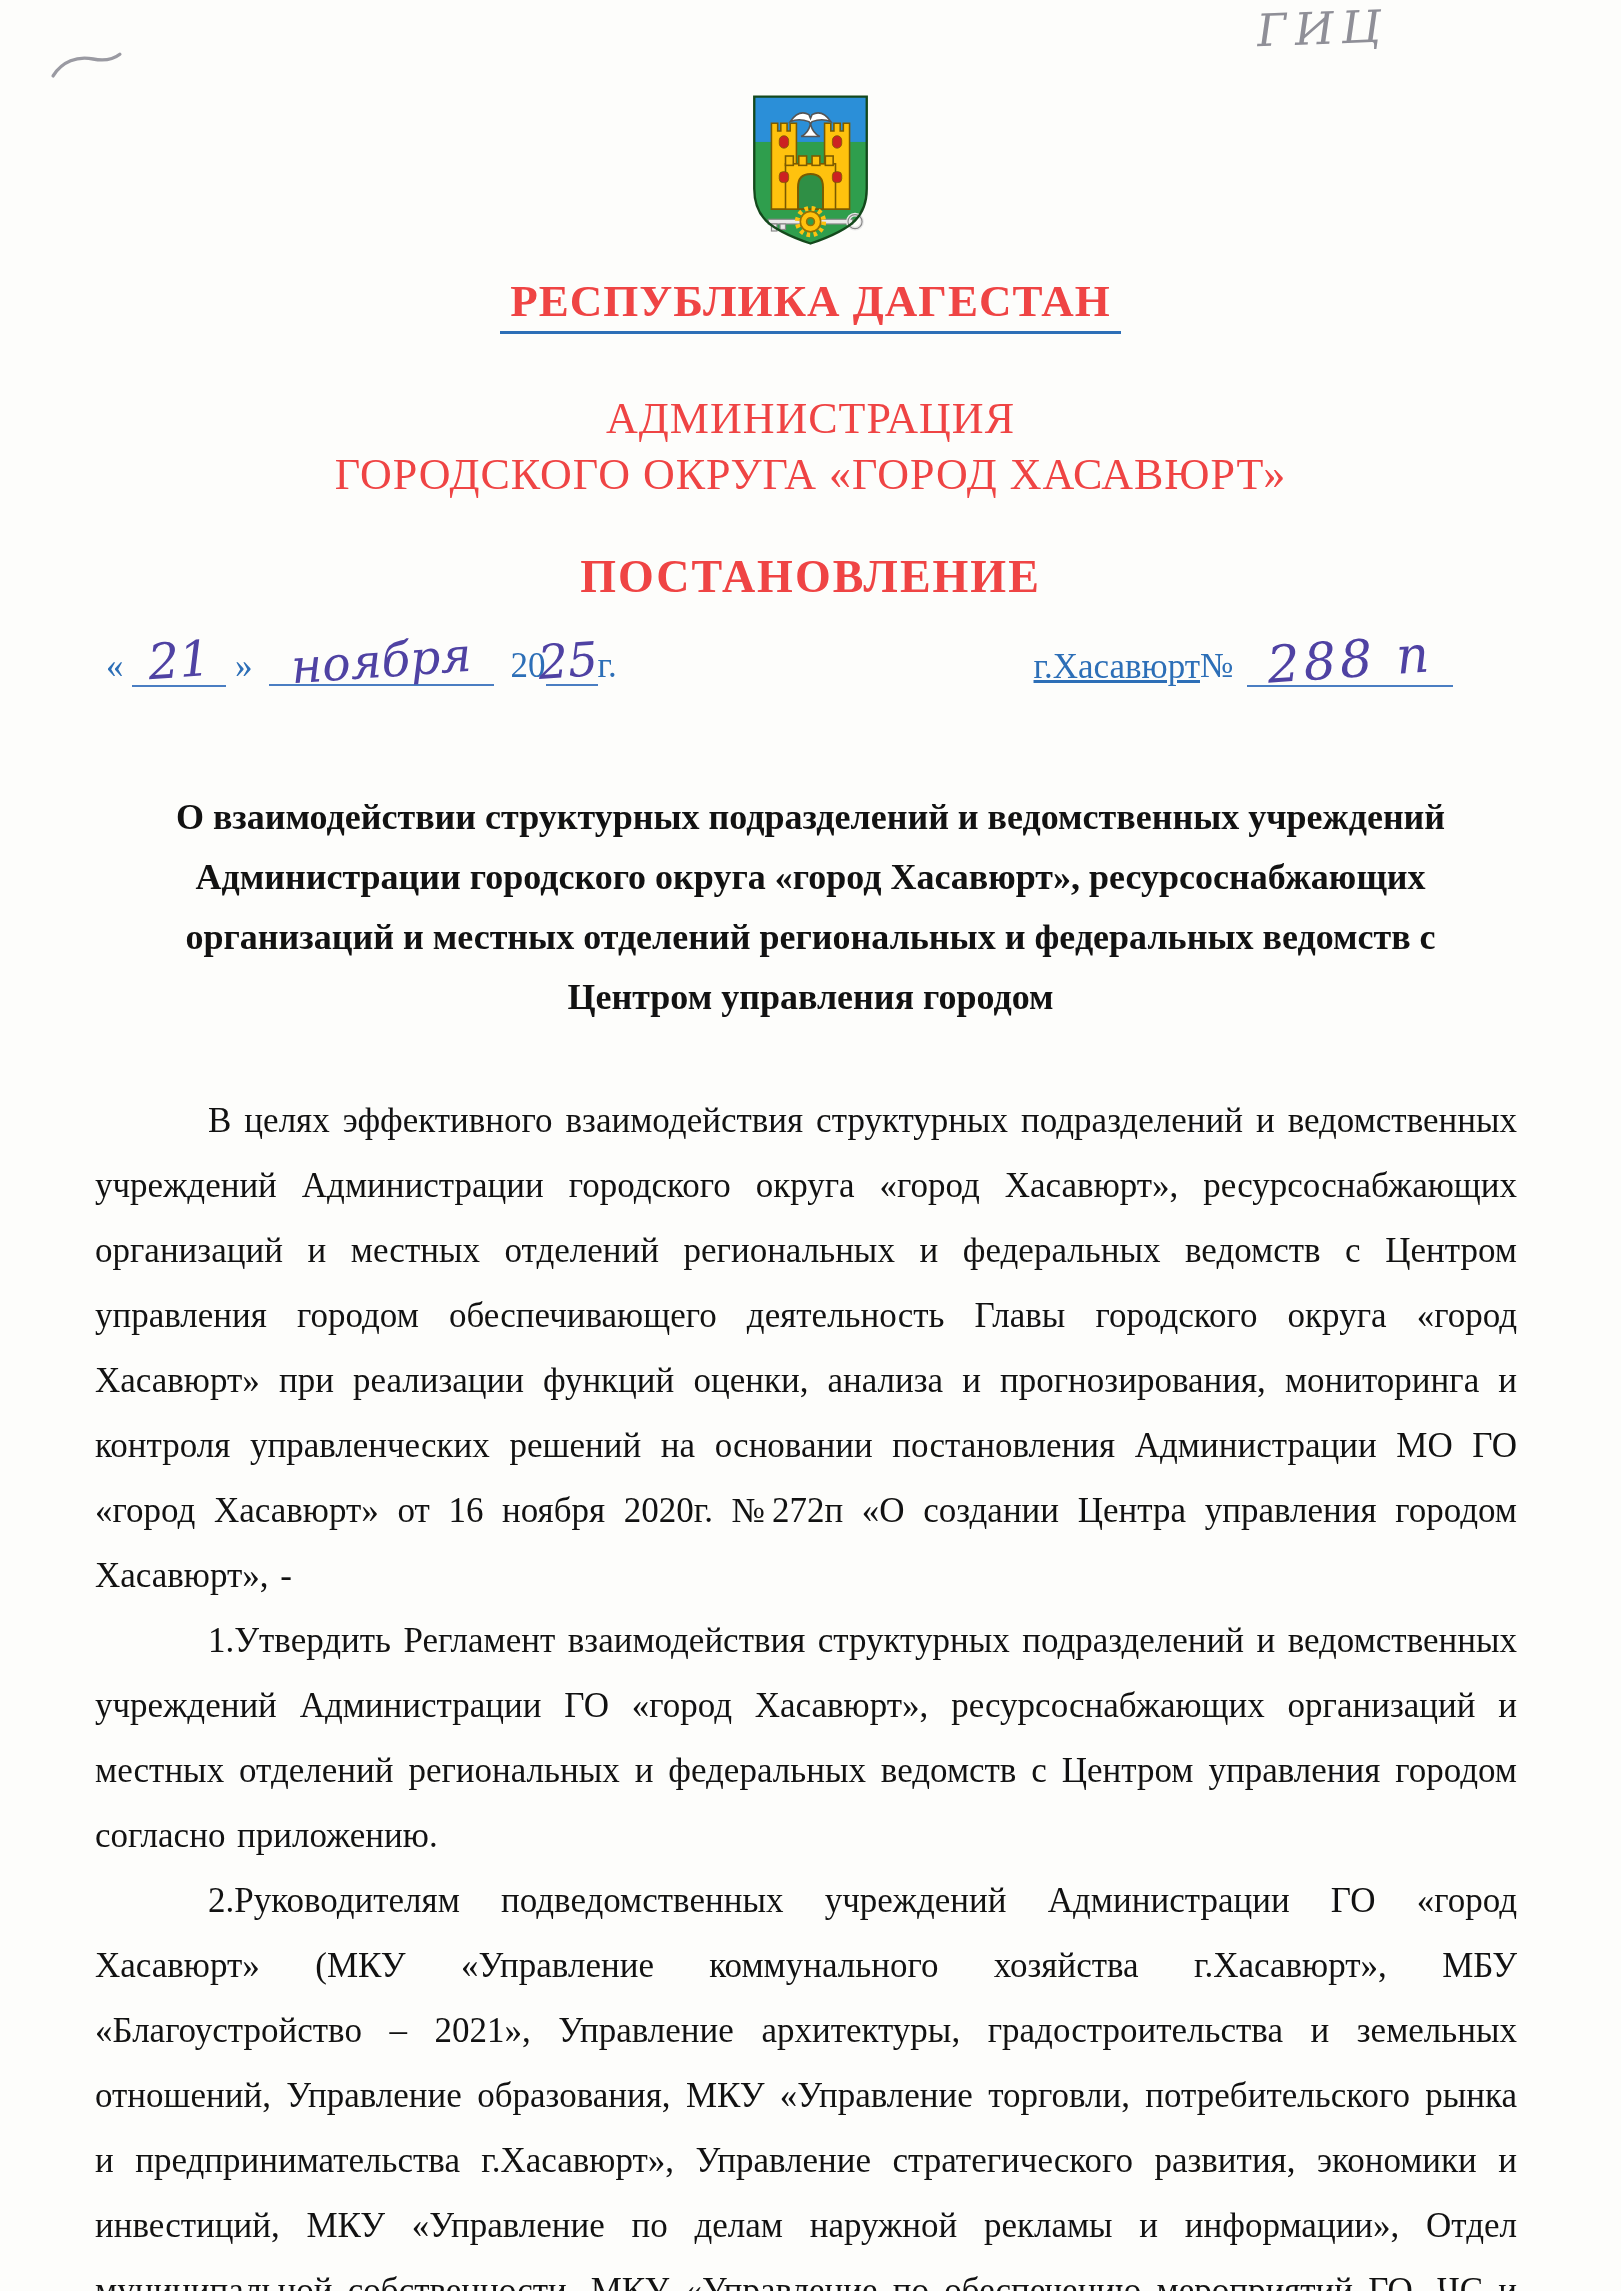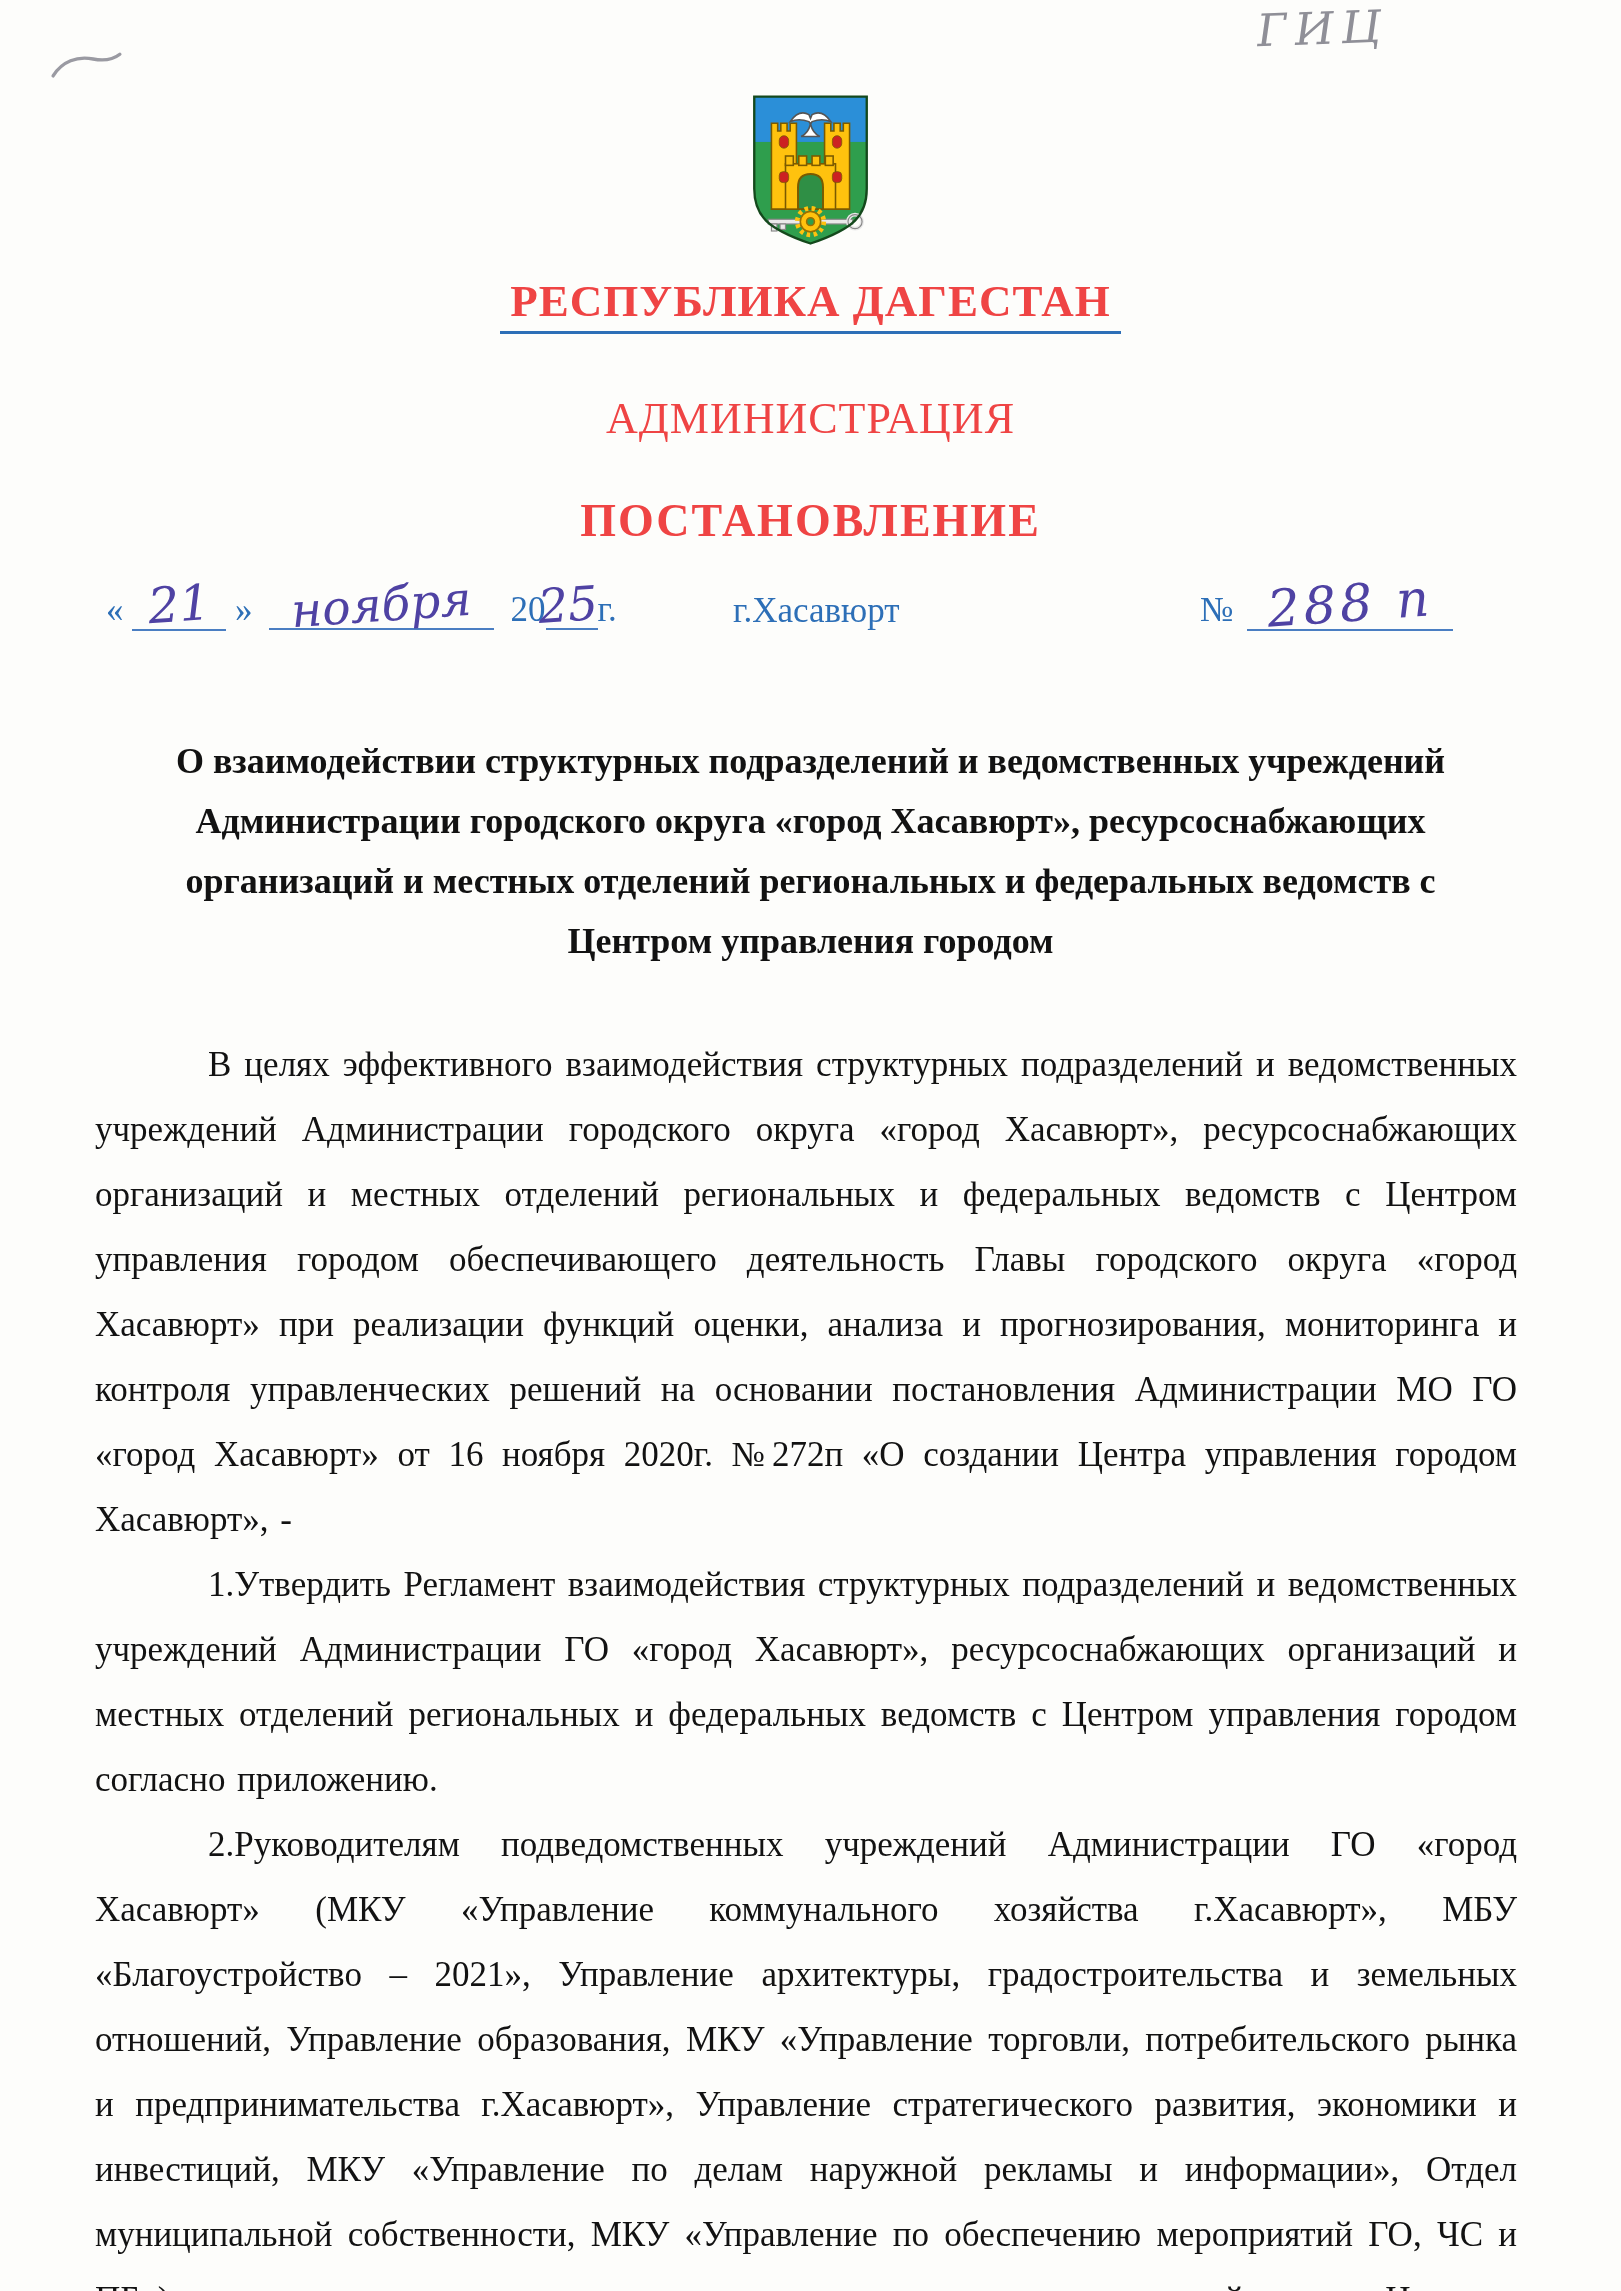--- a/index.html
+++ b/index.html
@@ -66,21 +66,21 @@
   
   .dateline {
     display: flex;
     align-items: flex-end;
     margin: 21.6px 98px 0 106px;
     font-size: 35px;
     color: #2d6fb7;
     height: 63px;
   }
   .dateline .left  { width: 627px; white-space: nowrap; }
-  .dateline .mid   { flex: 1; text-align: left; }
+  .dateline .mid   { flex: 1; text-align: right; text-decoration: underline; }
   .dateline .right { width: 323px; text-align: left; white-space: nowrap; }
   .slot {
     display: inline-block;
     border-bottom: 2px solid #4a7ec2;
     text-align: center;
     line-height: 1;
   }
   .hw {
     font-family: "DejaVu Serif", serif;
     font-style: italic;
@@ -175,20 +175,21 @@
       <path d="M8 6 H152 V124 C152 158 136 175 80 194 C24 175 8 158 8 124 Z" fill="none" stroke="#14491c" stroke-width="3"></path>
     </svg>
   </div>
 
   <div class="letterhead">
     <div class="republic">
       <span class="underlined">РЕСПУБЛИКА ДАГЕСТАН</span>
     </div>
     <div class="org">
       <div>АДМИНИСТРАЦИЯ</div>
+      <div>ГОРОДСКОГО ОКРУГА «ГОРОД ХАСАВЮРТ»</div>
     </div>
     <div class="doc-type">ПОСТАНОВЛЕНИЕ</div>
   </div>
 
   <div class="dateline">
     <div class="left">
       <span>«</span>
       <span class="slot slot-day"><span class="hw hw-day">21</span></span>
       <span>»</span>
       <span class="slot slot-month"><span class="hw hw-month">ноября</span></span>

